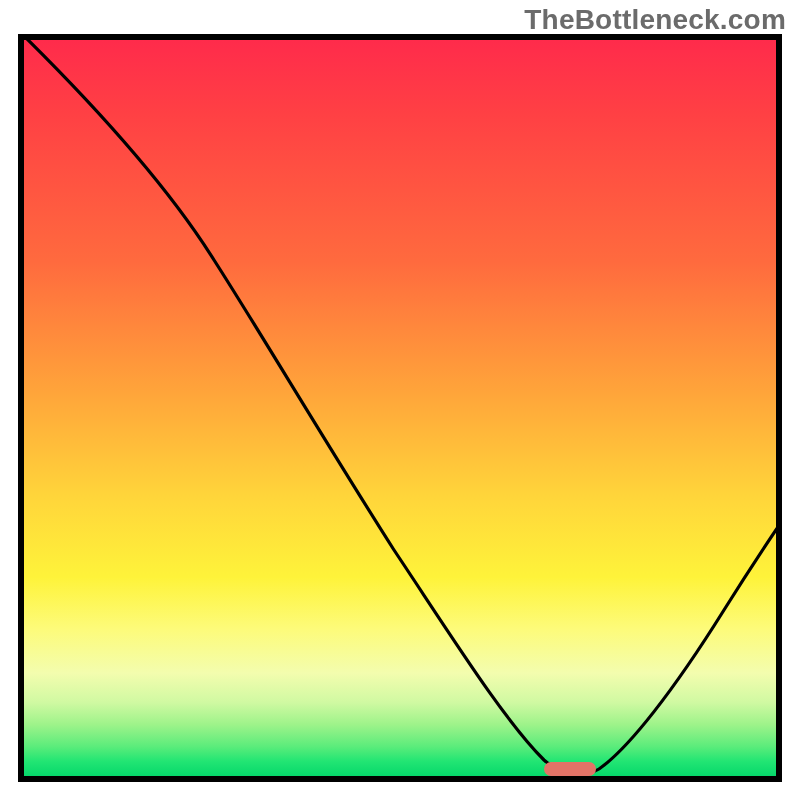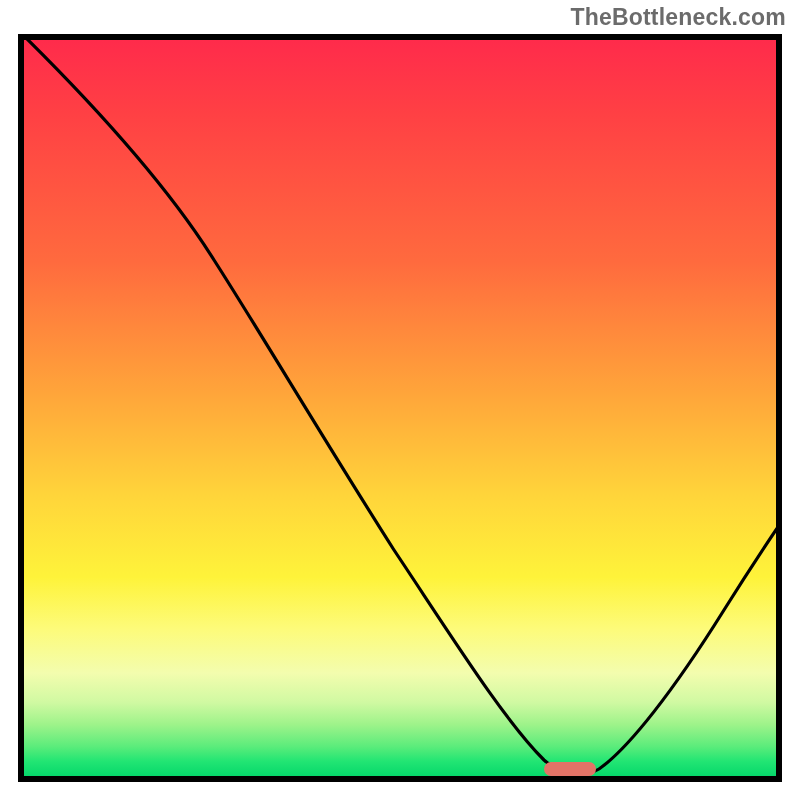--- a/index.html
+++ b/index.html
@@ -15,21 +15,21 @@
     position: relative;
     width: 800px;
     height: 800px;
   }
 
   .watermark {
     position: absolute;
     top: 4px;
     right: 14px;
     font-family: Arial, Helvetica, sans-serif;
-    font-size: 23px;
+    font-size: 28px;
     font-weight: 600;
     color: #6b6b6b;
     letter-spacing: 0.2px;
     pointer-events: none;
   }
 
   .plot-frame {
     position: absolute;
     left: 18px;
     right: 18px;

